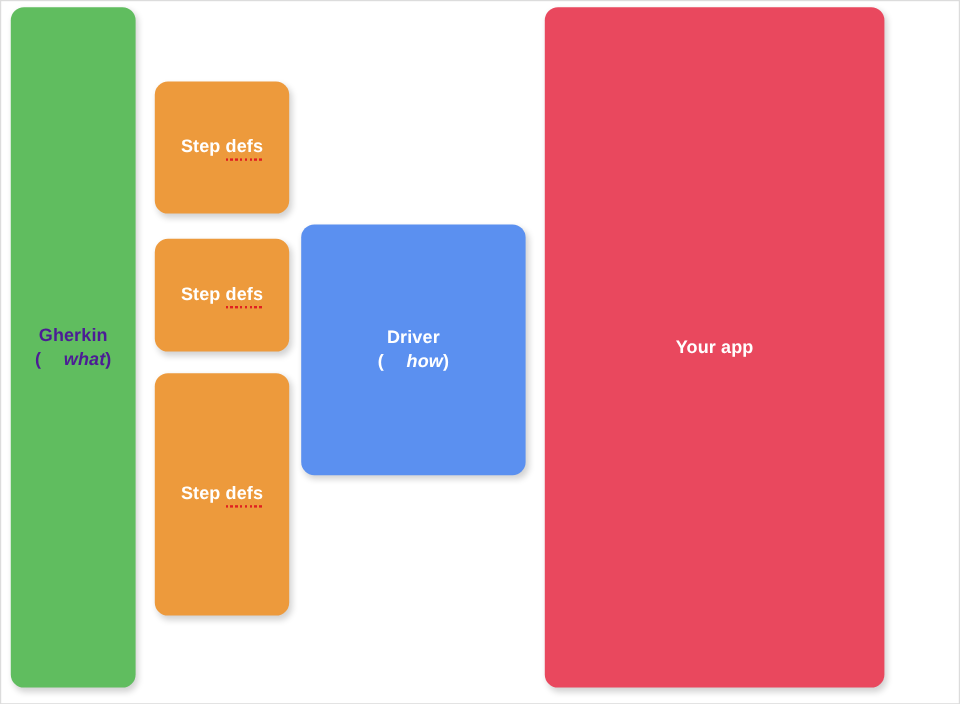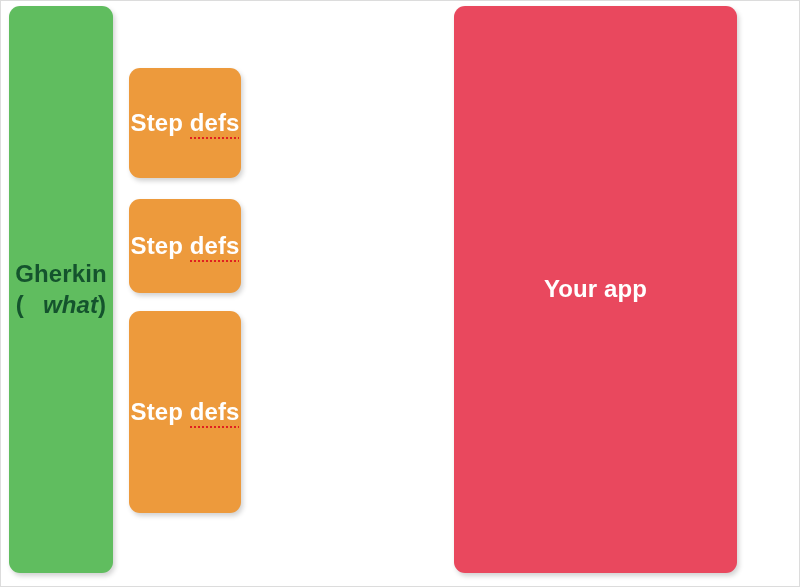--- a/index.html
+++ b/index.html
@@ -29,21 +29,21 @@
     display: flex;
     align-items: center;
     justify-content: center;
     text-align: center;
     box-sizing: border-box;
   }
 
   .box-label {
     color: #ffffff;
     font-weight: bold;
-    font-size: 24px;
+    font-size: 15px;
     line-height: 1.28;
     letter-spacing: 0.1px;
     white-space: nowrap;
   }
 
   .label-line {
     display: block;
   }
 
   
@@ -115,36 +115,42 @@
     height: 567px;
     align-items: center;
   }
 </style>
 </head>
 <body>
 
 <div id="canvas" style="background: rgb(255, 255, 255);">
 
   <div class="box" id="box-gherkin" style="background: rgb(96, 189, 95);">
-    <div class="box-label" style="color: #14532d;">
+    <div class="box-label" style="color: #4c1d95;">
       <span class="label-line">Gherkin</span>
       <span class="paren-line"><span>(</span><span class="inner">what</span><span>)</span></span>
     </div>
   </div>
 
   <div class="box" id="box-stepdefs-1" style="background: rgb(237, 154, 60);">
     <div class="box-label" style="color: rgb(255, 255, 255);"><span>Step </span><span class="misspelled">defs</span></div>
   </div>
 
   <div class="box" id="box-stepdefs-2" style="background: rgb(237, 154, 60);">
     <div class="box-label" style="color: rgb(255, 255, 255);"><span>Step </span><span class="misspelled">defs</span></div>
   </div>
 
   <div class="box" id="box-stepdefs-3" style="background: rgb(237, 154, 60);">
     <div class="box-label" style="color: rgb(255, 255, 255);"><span>Step </span><span class="misspelled">defs</span></div>
   </div>
 
+  <div class="box" id="box-driver" style="background: rgb(91, 144, 240);">
+    <div class="box-label" style="color: rgb(255, 255, 255);">
+      <span class="label-line">Driver</span>
+      <span class="paren-line"><span>(</span><span class="inner">how</span><span>)</span></span>
+    </div>
+  </div>
 
   <div class="box" id="box-yourapp" style="background: rgb(233, 72, 94);">
     <div class="box-label" style="color: rgb(255, 255, 255);">Your app</div>
   </div>
 
 </div>
 
 </body></html>

